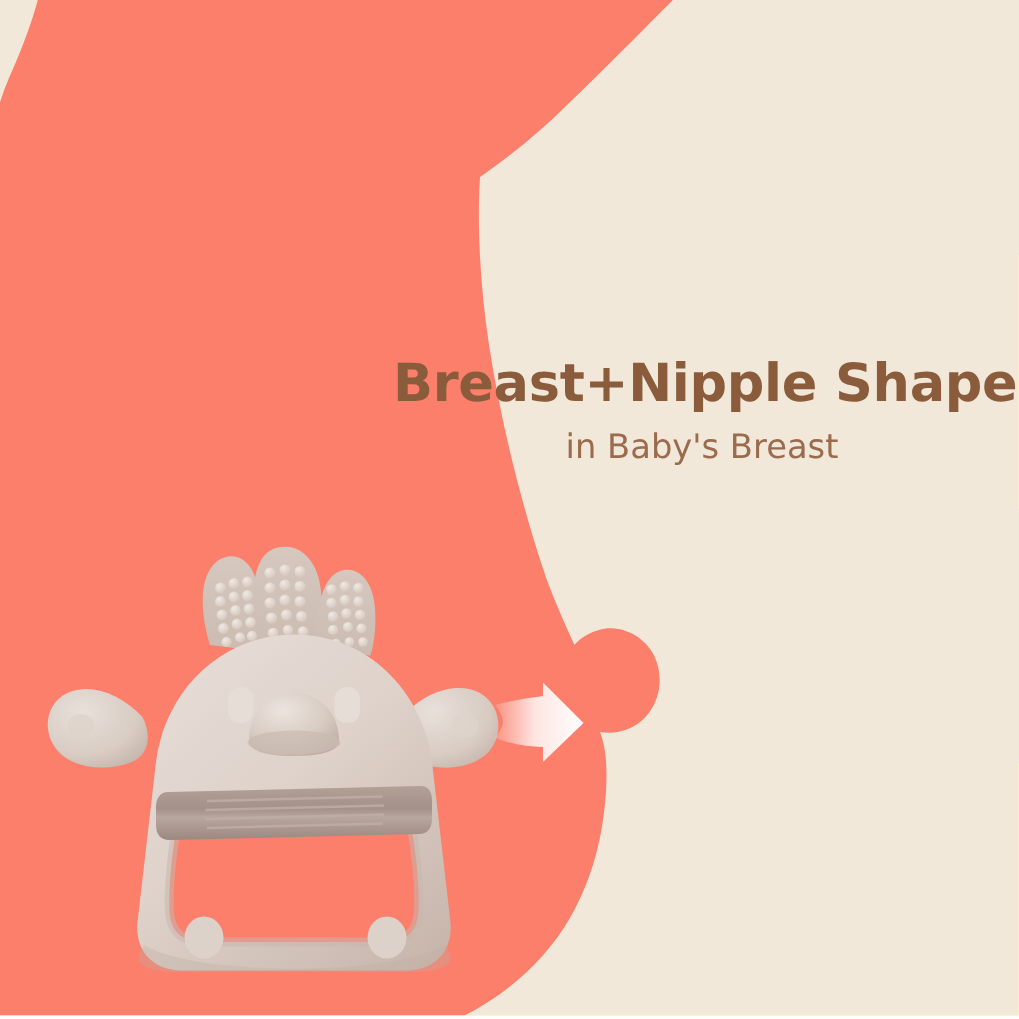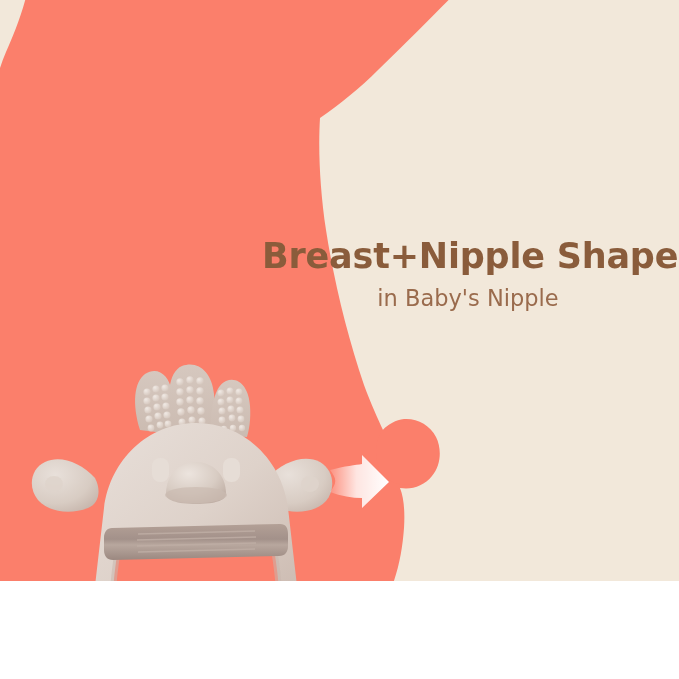--- a/index.html
+++ b/index.html
@@ -3,21 +3,21 @@
 <meta charset="utf-8">
 <style>
   html, body {
     margin: 0;
     padding: 0;
     background: #ffffff;
   }
   #stage {
     position: relative;
     width: 679px;
-    height: 581px;
+    height: 677px;
     overflow: hidden;
     background: #fde047;
     font-family: "DejaVu Sans", sans-serif;
   }
   #bg-svg, #product-svg, #arrow-svg {
     position: absolute;
     left: 0;
     top: 0;
     width: 679px;
     height: 679px;
@@ -265,17 +265,17 @@
              L 389,482
              L 362,508
              L 362,498
              C 352,498 341,496 330,492
              C 337,483 337,479 330,470 Z"></path>
   </svg>
 
   <div id="text-block">
     <div id="headline">Breast+Nipple Shape</div>
     <div id="subline">
-      <span class="subline-row">in Baby's Nipple</span>
+      <span class="subline-row">in Baby's Breast</span>
     </div>
   </div>
 
 </div>
 
 </body></html>

